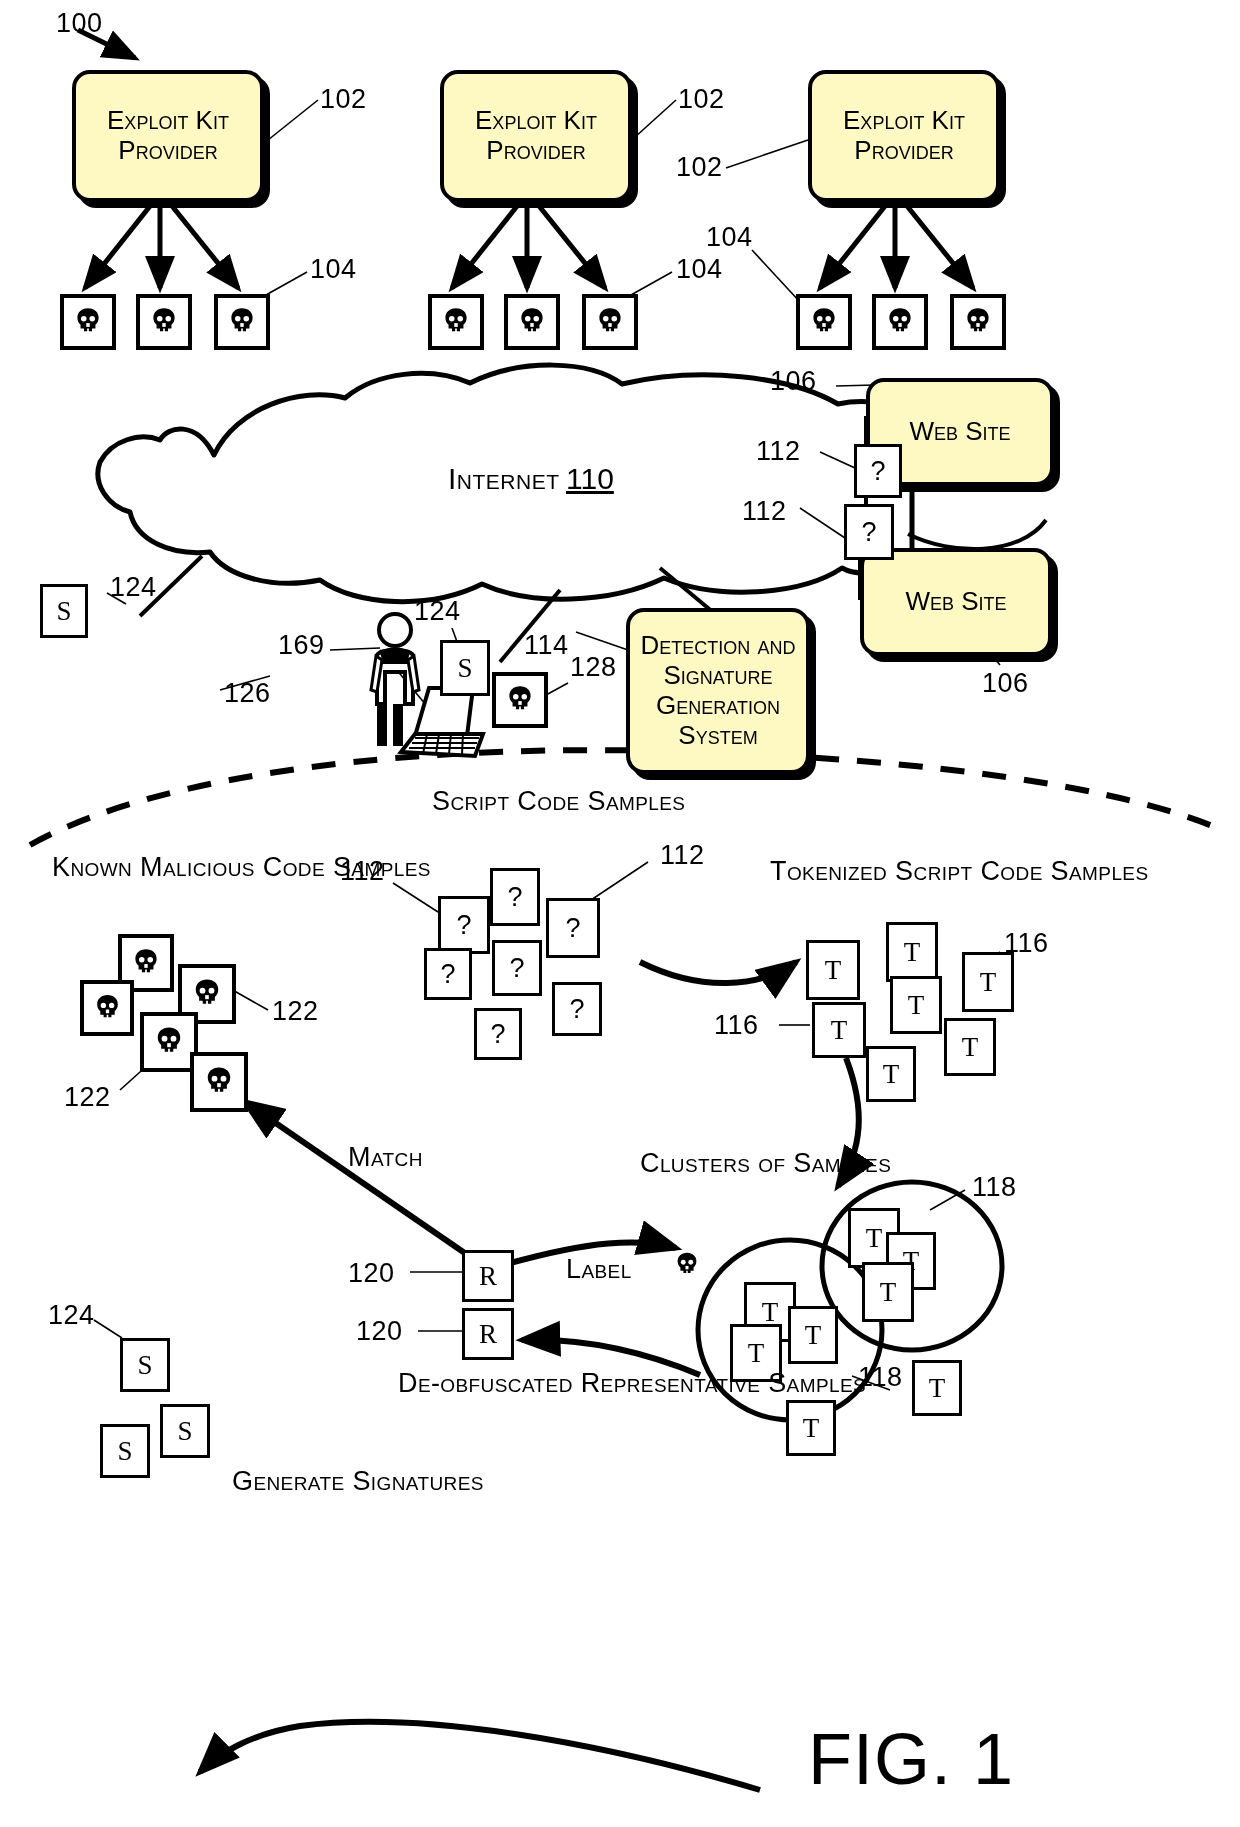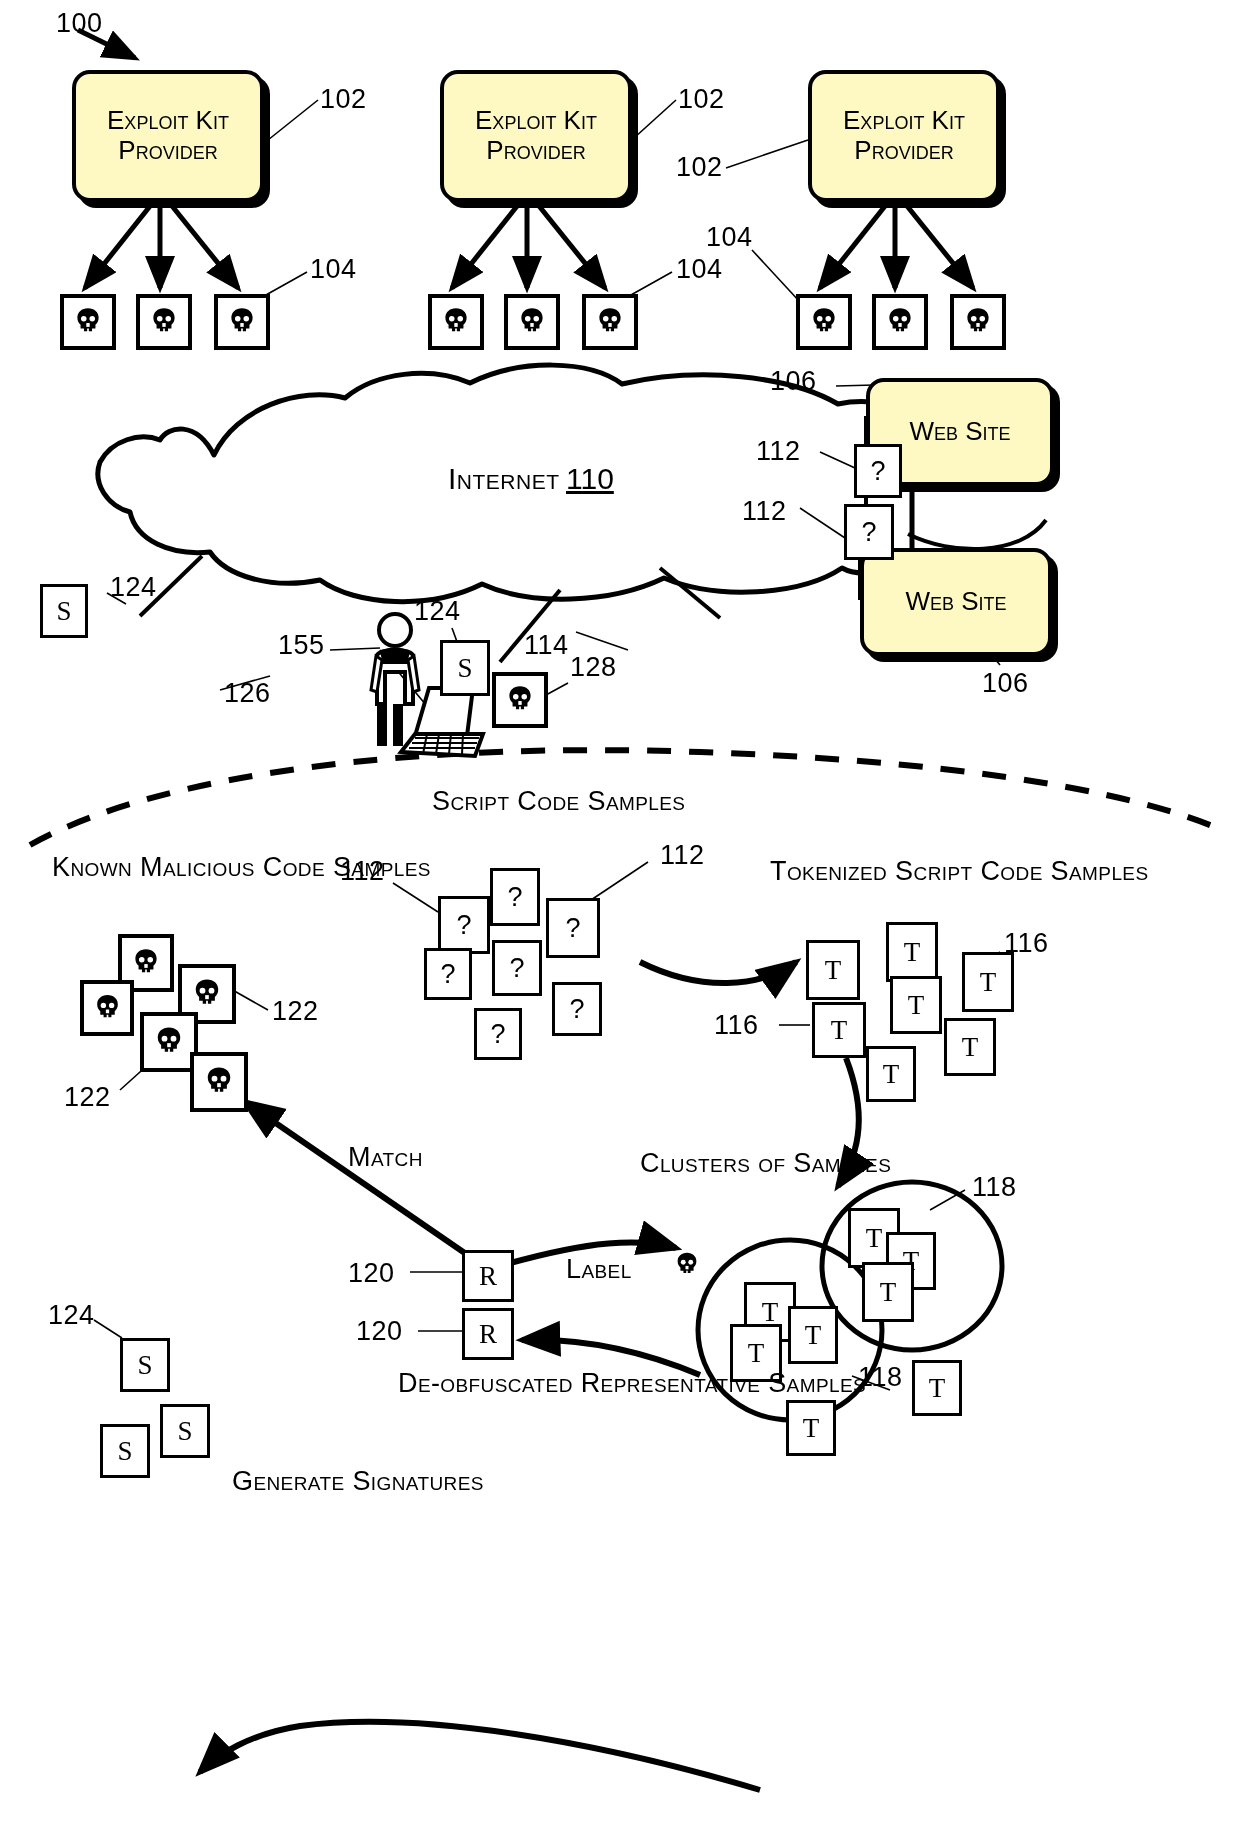--- a/index.html
+++ b/index.html
@@ -259,21 +259,21 @@
   <div class="lbl num" style="left:756px;top:436px;">112</div>
 
   <div class="tile q" style="left:844px;top:504px;width:44px;height:50px;">?</div>
   <div class="lbl num" style="left:742px;top:496px;">112</div>
 
   <div class="lbl num" style="left:224px;top:678px;">126</div>
 
   <div class="tile" style="left:40px;top:584px;width:42px;height:48px;">S</div>
   <div class="lbl num" style="left:110px;top:572px;">124</div>
 
-  <div class="lbl num" style="left:278px;top:630px;">155</div>
+  <div class="lbl num" style="left:278px;top:630px;">169</div>
   <svg style="position:absolute;left:355px;top:612px;width:180px;height:150px;" viewBox="0 0 180 150">
 
     <circle cx="40" cy="18" r="16" fill="#fff" stroke="#000" stroke-width="4"></circle>
 
     <path d="M22,44 C22,36 58,36 58,44 L58,92 L50,92 L50,60 L30,60 L30,92 L22,92 Z" fill="#fff" stroke="#000" stroke-width="4"></path>
     <path d="M25,40 C30,34 50,34 55,40 L52,52 L28,52 Z" fill="#000"></path>
 
     <path d="M21,44 L16,78 L22,80 L27,48 Z" fill="#fff" stroke="#000" stroke-width="3"></path>
     <path d="M59,44 L64,78 L58,80 L53,48 Z" fill="#fff" stroke="#000" stroke-width="3"></path>
 
@@ -300,20 +300,23 @@
   <div class="skull" style="left:492px;top:672px;width:48px;height:48px;">
     <svg width="34" height="34" viewBox="0 0 32 32">
         <path d="M16 3c-6 0-10 3.8-10 9 0 3 1.4 5.3 3 6.6V22h3.2v2.6h3V22h1.6v2.6h3V22H23v-3.4c1.6-1.3 3-3.6 3-6.6 0-5.2-4-9-10-9z" fill="#000"></path>
         <circle cx="12" cy="13" r="2.6" fill="#fff"></circle>
         <circle cx="20" cy="13" r="2.6" fill="#fff"></circle>
         <rect x="14.4" y="17" width="3.2" height="3.6" fill="#fff"></rect>
       </svg>
   </div>
   <div class="lbl num" style="left:570px;top:652px;">128</div>
 
+  <div class="rbox" style="left:626px;top:608px;width:176px;height:158px;">
+    <div class="boxlabel">Detection and Signature Generation System</div>
+  </div>
   <div class="lbl num" style="left:524px;top:630px;">114</div>
 
   <div class="lbl cap" style="left:432px;top:786px;width:210px;">Script Code Samples</div>
 
   <div class="lbl cap" style="left:52px;top:852px;width:230px;">Known Malicious Code Samples</div>
 
   <div class="lbl cap" style="left:770px;top:856px;width:236px;">Tokenized Script Code Samples</div>
 
   <div class="lbl num" style="left:340px;top:856px;">112</div>
   <div class="lbl num" style="left:660px;top:840px;">112</div>
@@ -415,14 +418,15 @@
   <div class="tile" style="left:462px;top:1308px;width:46px;height:46px;">R</div>
   <div class="lbl num" style="left:356px;top:1316px;">120</div>
 
   <div class="lbl cap" style="left:398px;top:1368px;width:222px;">De-obfuscated Representative Samples</div>
 
   <div class="lbl num" style="left:48px;top:1300px;">124</div>
   <div class="tile" style="left:120px;top:1338px;width:44px;height:48px;">S</div>
   <div class="tile" style="left:160px;top:1404px;width:44px;height:48px;">S</div>
   <div class="tile" style="left:100px;top:1424px;width:44px;height:48px;">S</div>
 
+  <div class="lbl figno" style="left:808px;top:1718px;">FIG. 1</div>
 
 </div>
 
 </body></html>

